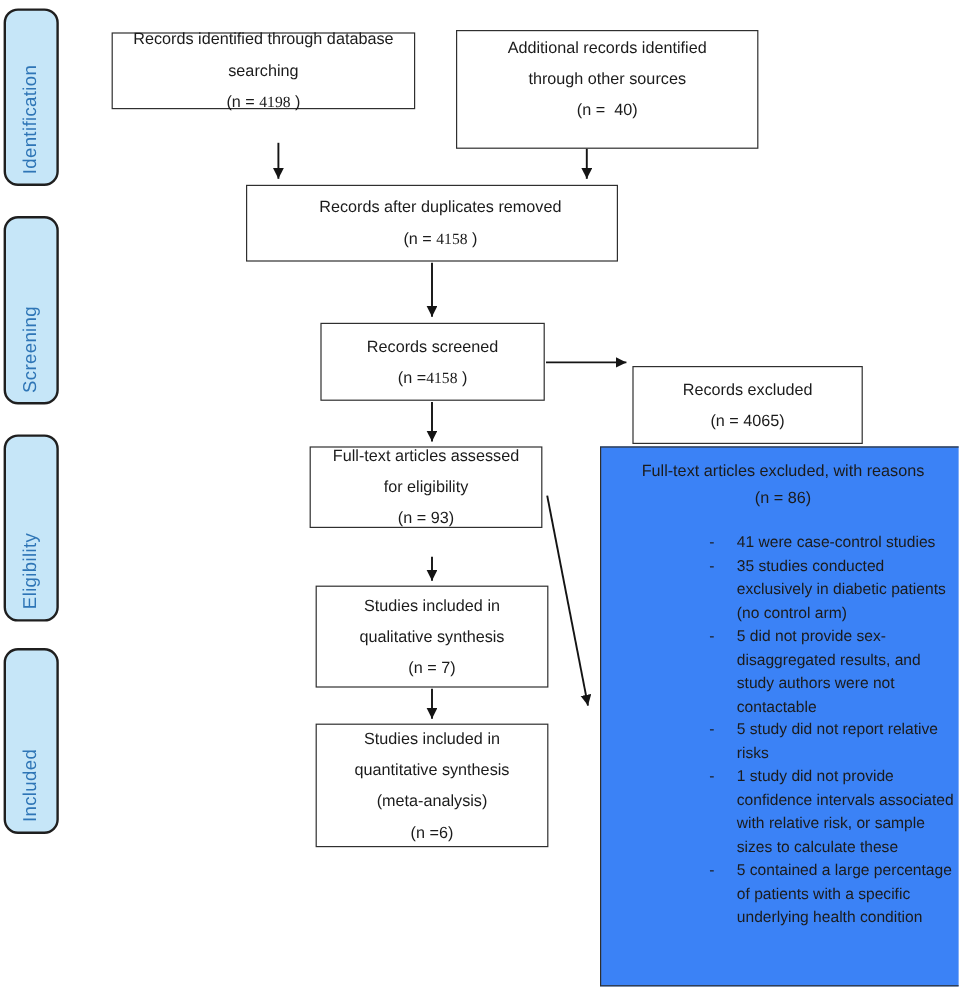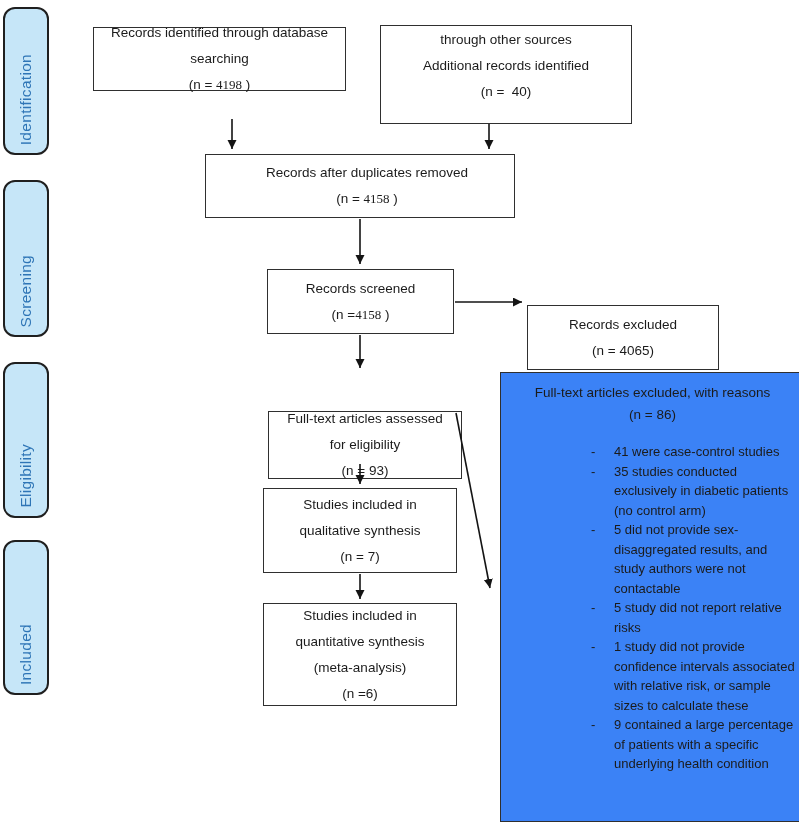--- a/index.html
+++ b/index.html
@@ -28,21 +28,21 @@
     display:flex;flex-direction:column;justify-content:center;align-items:center;
     text-align:center;font-size:13.5px;line-height:26px;
   }
   .fbox .line{white-space:pre-wrap;}
   .serif-num{font-family:"Liberation Serif", serif;font-size:13px;}
   #box-database-search{left:93px;top:27px;width:253px;height:64px;}
   #box-other-sources{left:380px;top:25px;width:252px;height:99px;padding-bottom:18px;}
   #box-duplicates-removed{left:205px;top:154px;width:310px;height:64px;padding-left:14px;}
   #box-records-screened{left:267px;top:269px;width:187px;height:65px;}
   #box-records-excluded{left:527px;top:269px;width:192px;height:65px;margin-top:36px;}
-  #box-fulltext-assessed{left:268px;top:372px;width:194px;height:68px;margin-top:39px;}
+  #box-fulltext-assessed{left:258px;top:372px;width:194px;height:68px;}
   #box-qualitative{left:263px;top:488px;width:194px;height:85px;}
   #box-quantitative{left:263px;top:603px;width:194px;height:103px;}
   
   #box-fulltext-excluded{
     position:absolute;left:500px;top:372px;width:305px;height:450px;
     background:#3b82f6;border:1.5px solid #2f2f2f;box-sizing:border-box;
     font-size:13.5px;
   }
   #box-fulltext-excluded .title{
     text-align:center;line-height:22px;padding-top:9px;white-space:pre-wrap;
@@ -74,22 +74,22 @@
   <div class="stage" id="stage-included">
     <span class="vtxt">Included</span>
   </div>
 
   <div class="fbox" id="box-database-search">
       <div class="line">Records identified through database</div>
       <div class="line">searching</div>
       <div class="line">(n = <span class="serif-num">4198</span> )</div>
     </div>
   <div class="fbox" id="box-other-sources">
+      <div class="line">Additional records identified</div>
       <div class="line">through other sources</div>
-      <div class="line">Additional records identified</div>
       <div class="line">(n =  40)</div>
     </div>
   <div class="fbox" id="box-duplicates-removed">
       <div class="line">Records after duplicates removed</div>
       <div class="line">(n = <span class="serif-num">4158</span> )</div>
     </div>
   <div class="fbox" id="box-records-screened">
       <div class="line">Records screened</div>
       <div class="line">(n =<span class="serif-num">4158</span> )</div>
     </div>
@@ -132,21 +132,21 @@
         <li>
           <span>-</span>
           <span>5 study did not report relative risks</span>
         </li>
         <li>
           <span>-</span>
           <span>1 study did not provide confidence intervals associated with relative risk, or sample sizes to calculate these</span>
         </li>
         <li>
           <span>-</span>
-          <span>9 contained a large percentage of patients with a specific underlying health condition</span>
+          <span>5 contained a large percentage of patients with a specific underlying health condition</span>
         </li>
       </ul>
   </div>
 
   <svg id="flow-arrows" width="799" height="825" viewBox="0 0 799 825">
     <defs>
       <marker id="ah" markerUnits="userSpaceOnUse" markerWidth="10" markerHeight="10" refX="9" refY="4.5" orient="auto">
         <path d="M0,0 L9,4.5 L0,9 Z" fill="#141414"></path>
       </marker>
     </defs>

